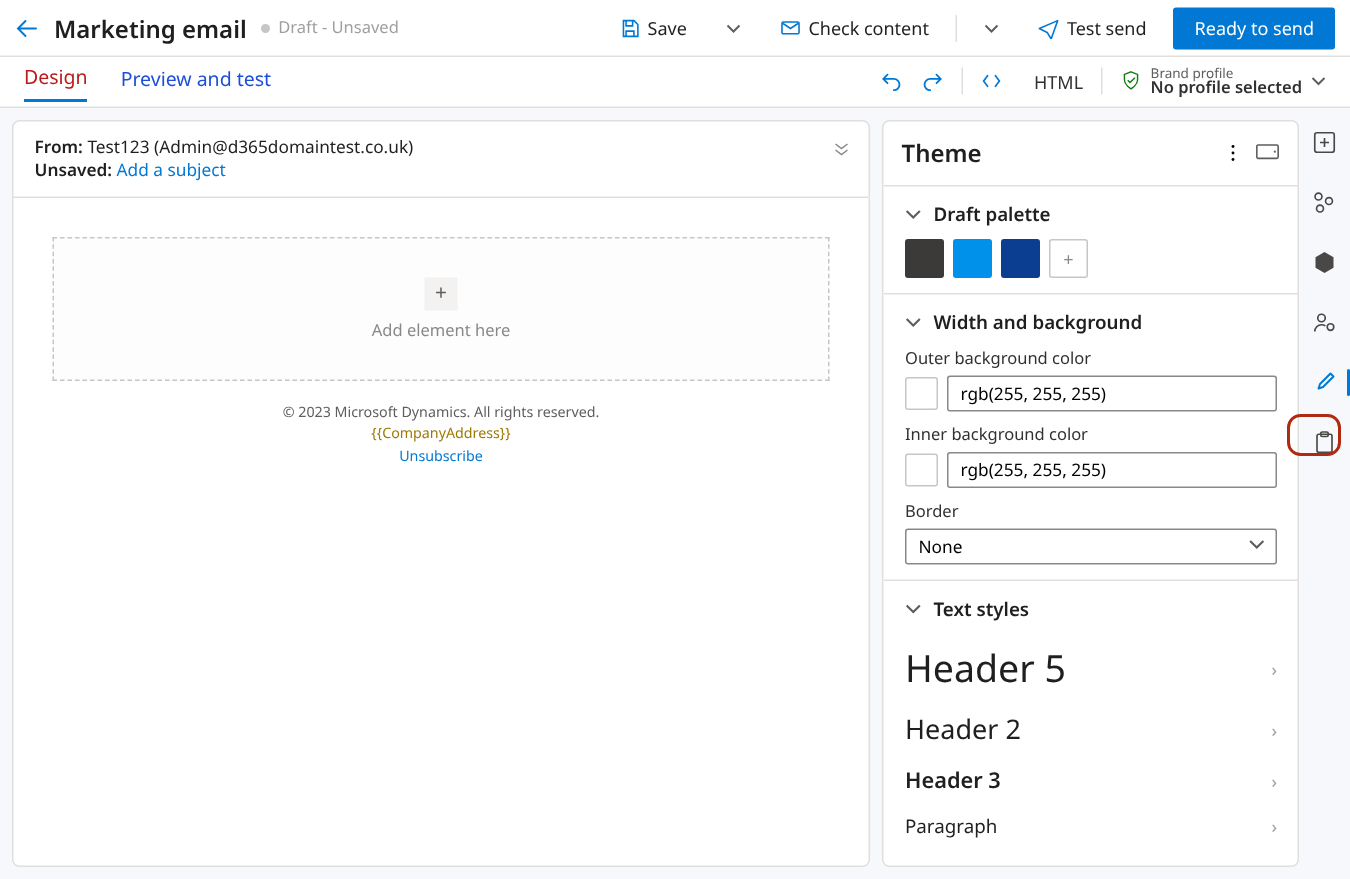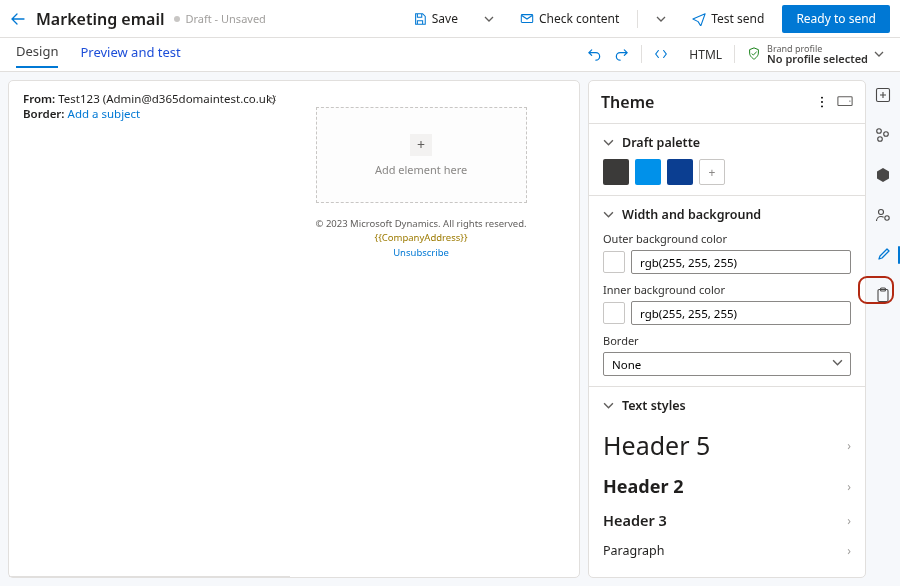--- a/index.html
+++ b/index.html
@@ -16,31 +16,31 @@
   .spacer{flex:1}
   .tbtn{display:flex;align-items:center;gap:5px;height:28px;padding:0 8px;font-size:12px;cursor:pointer;border-radius:2px}
   .tbtn .ic{color:var(--blue)}
   .chev{color:#605E5C}
   .sep{width:1px;height:18px;background:var(--line)}
   .primary{background:var(--blue);color:#fff;padding:0 14px;height:28px;display:flex;align-items:center;border-radius:2px;cursor:pointer;font-size:12px}
 
   
   .subbar{display:flex;align-items:center;height:34px;padding:0 16px;border-bottom:1px solid var(--line);gap:22px}
   .tab{font-size:13px;color:#1d4ed8;padding-bottom:6px;cursor:pointer}
-  .tab.active{color:#404040;border-bottom:2px solid var(--blue);font-weight:400}
+  .tab.active{color:#b91c1c;border-bottom:2px solid var(--blue);font-weight:400}
   .tools{margin-left:auto;display:flex;align-items:center;gap:12px}
   .tool{display:flex;align-items:center;gap:21px;font-size:12px;color:#323130;cursor:pointer}
   .brand{display:flex;align-items:center;gap:6px;font-size:10px;color:#323130}
   .brand .col{line-height:1.1}
   .brand .lbl{color:#605E5C;font-size:9px}
   .brand .val{font-size:11px;font-weight:600}
 
   
   .work{display:flex;height:calc(586px - 72px);background:#F6F8FB}
-  .canvas{flex:1;margin:8px;background:#fff;border:1px solid var(--line);border-radius:5px;display:flex;flex-direction:row}
+  .canvas{flex:1;margin:8px;background:#fff;border:1px solid var(--line);border-radius:5px;display:flex;flex-direction:column}
   .meta{padding:10px 14px;border-bottom:1px solid var(--line);font-size:11.5px;position:relative}
   .meta b{font-weight:600}
   .meta a{color:var(--blue);text-decoration:none}
   .meta .collapse{position:absolute;right:12px;top:12px;color:#8A8886}
   .stage{padding:26px 26px 6px}
   .drop{border:1px dashed #C8C6C4;background:#FDFDFD;height:96px;display:flex;flex-direction:column;align-items:center;justify-content:center;color:#8A8886;font-size:11px}
   .drop .plus{width:22px;height:22px;background:#F3F2F1;display:flex;align-items:center;justify-content:center;margin-bottom:6px;color:#605E5C;font-size:14px}
   .footer{text-align:center;font-size:9.5px;color:#605E5C;padding:14px 0;line-height:1.5}
   .footer .addr{color:#9C7A00}
   .footer .unsub{color:var(--blue)}
@@ -61,21 +61,21 @@
   .sw.add{border:1px solid #C8C6C4;display:flex;align-items:center;justify-content:center;color:#8A8886}
   .fld-lbl{font-size:11px;color:#323130;margin:8px 0 4px}
   .color-row{display:flex;gap:6px;align-items:center}
   .chip{width:22px;height:22px;border:1px solid #C8C6C4;border-radius:2px;background:#fff}
   .txt{flex:1;height:24px;border:1px solid #8A8886;border-radius:2px;padding:0 8px;font-size:11.5px;background:#fff}
   .sel{position:relative}
   .sel .carrot{position:absolute;right:8px;top:5px;color:#605E5C}
   .style-row{display:flex;align-items:center;justify-content:space-between;padding:6px 0;cursor:pointer}
   .style-row .go{color:#A19F9D}
   .h1{font-size:25px;font-weight:400}
-  .h2{font-size:18px;font-weight:700}
+  .h2{font-size:18px;font-weight:400}
   .h3{font-size:14.5px;font-weight:600}
   .para{font-size:12.5px}
 
   
   .rail{width:34px;background:#F6F8FB;display:flex;flex-direction:column;align-items:center;padding-top:12px;gap:18px}
   .rbtn{width:22px;height:22px;display:flex;align-items:center;justify-content:center;color:#494847;cursor:pointer;position:relative}
   .rbtn.sel{color:var(--blue)}
   .rbtn.sel::after{content:"";position:absolute;right:-6px;top:2px;width:2px;height:18px;background:var(--blue);border-radius:1px}
   .ring{position:absolute;border:2px solid #B22912;border-radius:9px;pointer-events:none}
 </style>
@@ -171,21 +171,21 @@
         </svg>
     </span>
   </div>
 </div>
 
 <div class="work">
 
   <div class="canvas">
     <div class="meta">
       <div><b>From:</b> <span>Test123 (Admin@d365domaintest.co.uk)</span></div>
-      <div><b>Border:</b> <a href="#">Add a subject</a></div>
+      <div><b>Unsaved:</b> <a href="#">Add a subject</a></div>
       <span class="collapse">
           <svg width="12" height="12" viewBox="0 0 12 12">
             <path d="M2 3l4 3 4-3M2 7l4 3 4-3" stroke="currentColor" fill="none" stroke-width="1"></path>
           </svg>
         </span>
     </div>
     <div class="stage">
       <div class="drop">
         <span class="plus">+</span>
         <span>Add element here</span>

